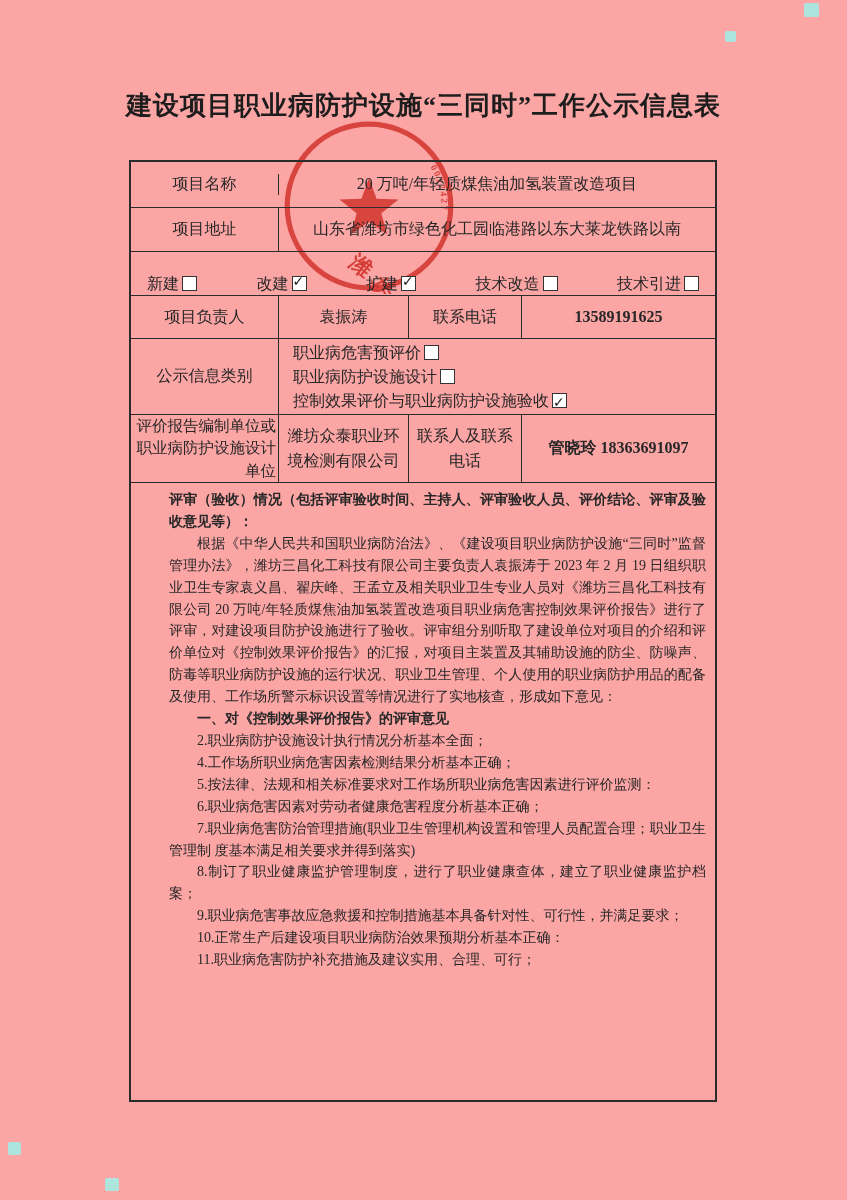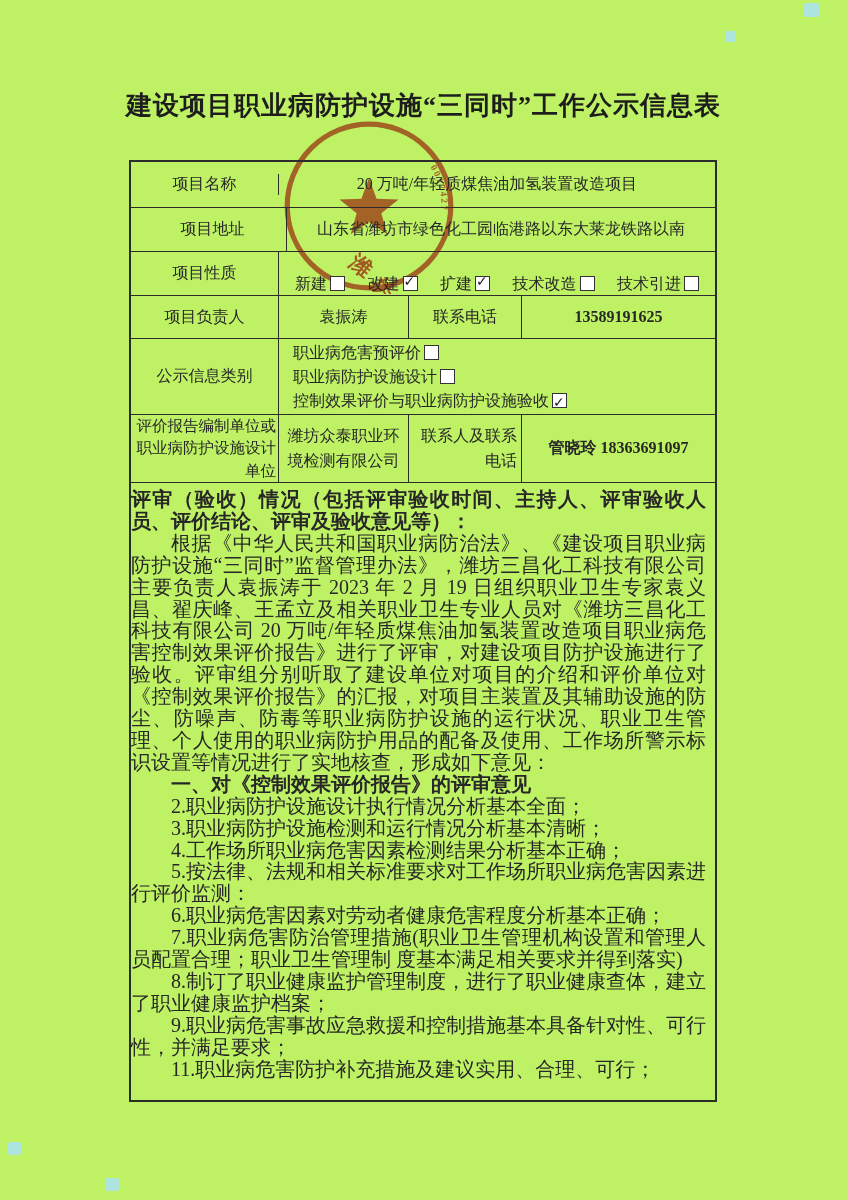--- a/index.html
+++ b/index.html
@@ -1,54 +1,54 @@
 <!DOCTYPE html>
 <html><head>
 <meta charset="utf-8">
 <style>
   html,body{margin:0;padding:0;background:#ffffff;}
   .page{
-    position:relative;width:847px;height:1200px;background:#bef264;overflow:hidden;
+    position:relative;width:847px;height:1200px;background:#fca5a5;overflow:hidden;
     font-family:"Liberation Serif","DejaVu Serif",serif;color:#272727;
   }
   .title{
     position:absolute;top:88px;left:0;width:100%;text-align:center;
     font-size:26px;font-weight:bold;letter-spacing:1px;color:#1d1d1d;
   }
   .doc-table{
     position:absolute;left:129px;top:160px;width:588px;
     border:2px solid #2c2c2c;box-sizing:border-box;font-size:16px;
   }
   .trow{display:flex;border-bottom:1.5px solid #2c2c2c;box-sizing:border-box;}
   .trow:last-child{border-bottom:none;}
   .cell{border-right:1.5px solid #2c2c2c;box-sizing:border-box;display:flex;align-items:center;justify-content:center;text-align:center;}
   .cell:last-child{border-right:none;}
   .lab{width:148px;flex:0 0 148px;}
   .c2{width:130px;flex:0 0 130px;}
-  .c3{width:113px;flex:0 0 113px;text-align:right;}
+  .c3{width:113px;flex:0 0 113px;}
   .c4{flex:1;font-weight:bold;}
-  .r1{height:46px;align-items:center;}.r2{height:44px;padding-left:8px;}.r3{height:44px;}.r4{height:43px;}
+  .r1{height:46px;align-items:center;}.r2{height:44px;}.r3{height:44px;}.r4{height:43px;}
   .r5{height:76px;}.r6{height:68px;}
   .val{flex:1;}
   .nature-cell{flex:1;display:flex;align-items:flex-end;justify-content:space-between;padding:0 16px;text-align:left;}
   .cb-item{white-space:nowrap;}
   .cbx{
     display:inline-block;width:13px;height:13px;border:1.5px solid #333;
     margin-left:3px;vertical-align:-2px;position:relative;background:#fff;
   }
   .cbx.checked::after{
     content:"\2713";position:absolute;left:0px;top:-4px;font-size:14px;
     font-weight:bold;color:#222;font-family:"DejaVu Sans",sans-serif;
   }
   .cat-cell{flex:1;display:flex;flex-direction:column;align-items:flex-start;justify-content:center;padding-left:14px;text-align:left;line-height:24px;}
   .unit-cell{line-height:1.55;padding:2px 4px;}
   .lab6{line-height:1.45;padding:2px 2px;font-size:15.5px;text-align:right;}
   .review-cell{
-    display:block;text-align:left;padding:6px 9px 10px 0;min-height:617px;
-    font-size:20px;line-height:21.9px;
+    display:block;text-align:left;padding:6px 9px 10px 26px;min-height:617px;
+    font-size:14px;line-height:21.9px;margin-left:12px;
   }
   .rv-para{text-align:justify;}
   .indent{text-indent:2em;}
   .bold{font-weight:bold;}
   .stamp{position:absolute;left:281px;top:118px;mix-blend-mode:multiply;opacity:0.88;}
   .stamp text{font-family:"Liberation Serif","DejaVu Serif",serif;font-weight:bold;}
   .scan-mark{position:absolute;border-radius:2px;}
   .sm1{left:804px;top:3px;width:15px;height:14px;}
   .sm2{left:725px;top:31px;width:11px;height:11px;}
   .sm3{left:8px;top:1142px;width:13px;height:13px;}
@@ -82,21 +82,20 @@
       <div class="cell lab">项目名称</div>
       <div class="cell val">20 万吨/年轻质煤焦油加氢装置改造项目</div>
     </div>
 
     <div class="trow r2">
       <div class="cell lab">项目地址</div>
       <div class="cell val">山东省潍坊市绿色化工园临港路以东大莱龙铁路以南</div>
     </div>
 
     <div class="trow r3">
-      <div class="cell lab">项目性质</div>
       <div class="cell nature-cell">
 
           <span class="cb-item"><span class="cb-label">新建</span><span class="cbx"></span></span>
 
           <span class="cb-item"><span class="cb-label">改建</span><span class="cbx checked"></span></span>
 
           <span class="cb-item"><span class="cb-label">扩建</span><span class="cbx checked"></span></span>
 
           <span class="cb-item"><span class="cb-label">技术改造</span><span class="cbx"></span></span>
 
@@ -133,34 +132,34 @@
     <div class="trow">
       <div class="cell review-cell" style="flex:1;">
         <div class="rv-para bold">评审（验收）情况（包括评审验收时间、主持人、评审验收人员、评价结论、评审及验收意见等）：</div>
         <div class="rv-para indent">根据《中华人民共和国职业病防治法》、《建设项目职业病防护设施“三同时”监督管理办法》，潍坊三昌化工科技有限公司主要负责人袁振涛于 2023 年 2 月 19 日组织职业卫生专家袁义昌、翟庆峰、王孟立及相关职业卫生专业人员对《潍坊三昌化工科技有限公司 20 万吨/年轻质煤焦油加氢装置改造项目职业病危害控制效果评价报告》进行了评审，对建设项目防护设施进行了验收。评审组分别听取了建设单位对项目的介绍和评价单位对《控制效果评价报告》的汇报，对项目主装置及其辅助设施的防尘、防噪声、防毒等职业病防护设施的运行状况、职业卫生管理、个人使用的职业病防护用品的配备及使用、工作场所警示标识设置等情况进行了实地核查，形成如下意见：</div>
         <div class="rv-para indent bold">一、对《控制效果评价报告》的评审意见</div>
         <div>
 
 
             <div class="rv-para indent">2.职业病防护设施设计执行情况分析基本全面；</div>
 
-            <div class="rv-para indent">3.职业病防护设施检测和运行情况分析基本清晰；</div>
 
             <div class="rv-para indent">4.工作场所职业病危害因素检测结果分析基本正确；</div>
 
             <div class="rv-para indent">5.按法律、法规和相关标准要求对工作场所职业病危害因素进行评价监测：</div>
 
             <div class="rv-para indent">6.职业病危害因素对劳动者健康危害程度分析基本正确；</div>
 
             <div class="rv-para indent">7.职业病危害防治管理措施(职业卫生管理机构设置和管理人员配置合理；职业卫生管理制 度基本满足相关要求并得到落实)</div>
 
             <div class="rv-para indent">8.制订了职业健康监护管理制度，进行了职业健康查体，建立了职业健康监护档案；</div>
 
             <div class="rv-para indent">9.职业病危害事故应急救援和控制措施基本具备针对性、可行性，并满足要求；</div>
 
+            <div class="rv-para indent">10.正常生产后建设项目职业病防治效果预期分析基本正确：</div>
 
             <div class="rv-para indent">11.职业病危害防护补充措施及建议实用、合理、可行；</div>
 
           </div>
       </div>
     </div>
 
   </div>
 
   <div class="scan-mark sm1" style="background: rgb(174, 228, 222);"></div>

